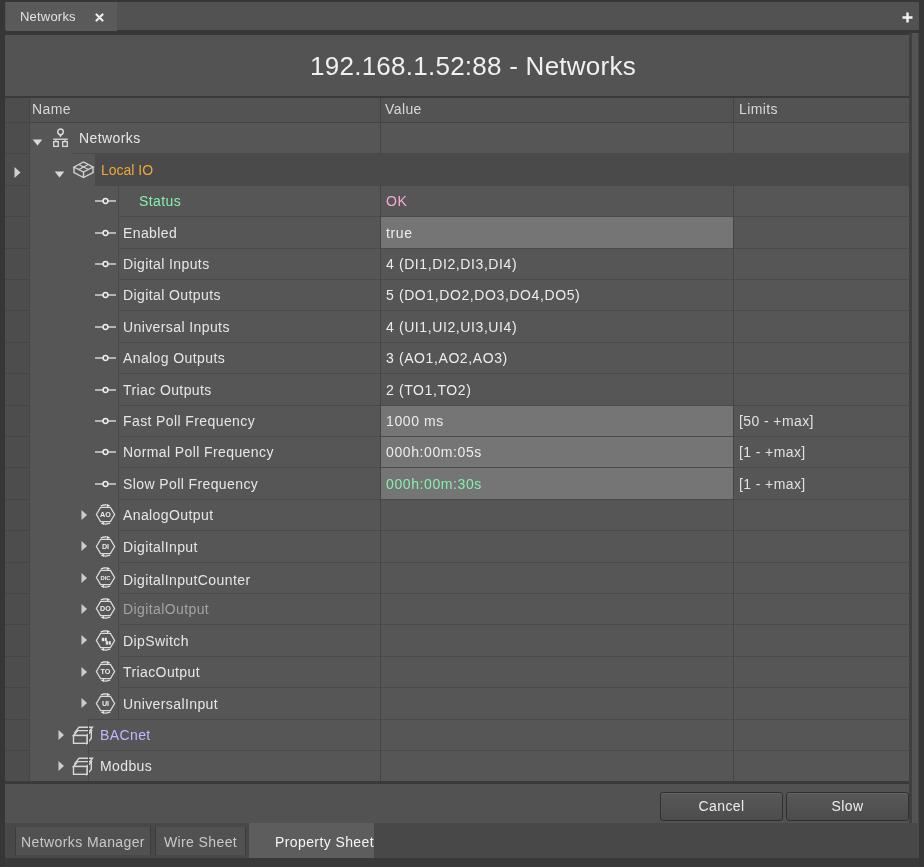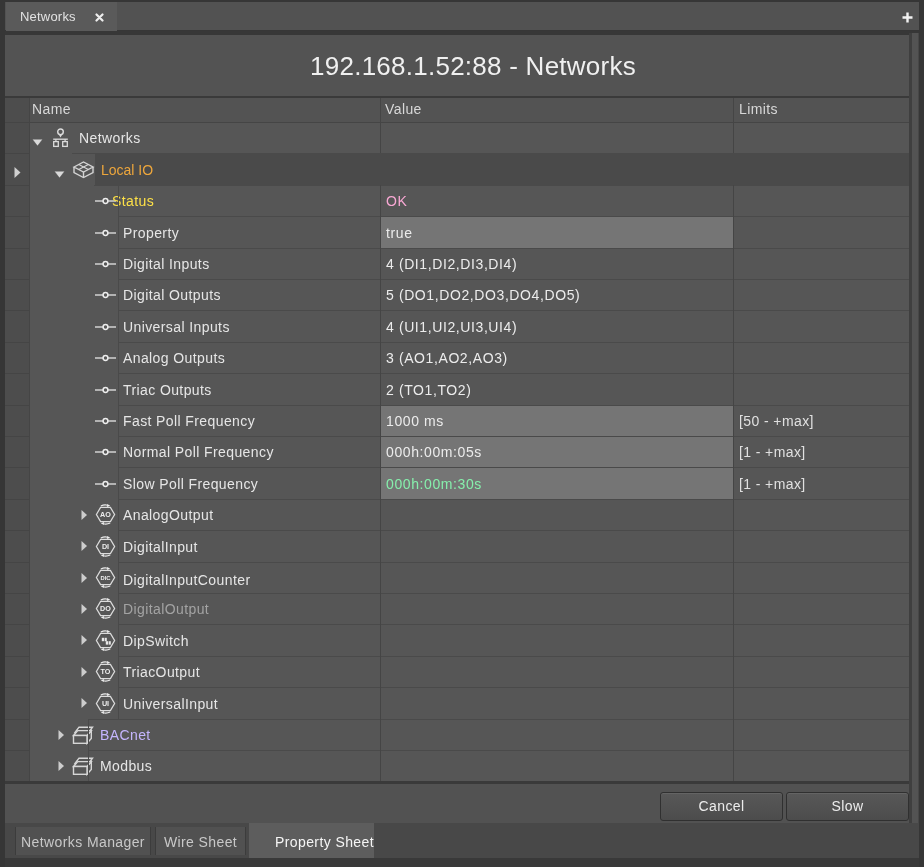--- a/index.html
+++ b/index.html
@@ -63,32 +63,32 @@
   </svg>
 <div class="t" style="left:101px;top:161.5px;line-height:17px;color:#eda63c;letter-spacing:0">Local IO</div>
 <div class="abs" style="left:94px;top:185px;width:286px;height:1px;background:#4a4a4a"></div>
 <div class="abs" style="left:5px;top:185px;width:24px;height:1px;background:#454545"></div>
 <div class="abs" style="left:381px;top:185px;width:352px;height:1px;background:#4a4a4a"></div>
 <div class="abs" style="left:734px;top:185px;width:175px;height:1px;background:#4a4a4a"></div>
 <svg class="abs" style="left:95px;top:197.0px" width="21" height="8" viewBox="0 0 21 8">
 <line x1="0" y1="4" x2="21" y2="4" stroke="#dcdcdc" stroke-width="1.4"></line>
 <circle cx="10.5" cy="4" r="2.4" fill="#565656" stroke="#ececec" stroke-width="1.5"></circle>
   </svg>
-<div class="t" style="left:112px;top:193.0px;line-height:17px;color:#fde047">Status</div>
+<div class="t" style="left:139px;top:193.0px;line-height:17px;color:#86efac">Status</div>
 <div class="t" style="left:386px;top:193.0px;line-height:17px;letter-spacing:0.6px;color:#f9a8d4">OK</div>
 <div class="abs" style="left:118px;top:216px;width:262px;height:1px;background:#4a4a4a"></div>
 <div class="abs" style="left:5px;top:216px;width:24px;height:1px;background:#454545"></div>
 <div class="abs" style="left:381px;top:216px;width:352px;height:1px;background:#4a4a4a"></div>
 <div class="abs" style="left:734px;top:216px;width:175px;height:1px;background:#4a4a4a"></div>
 <div class="abs" style="left:381px;top:217px;width:352px;height:31px;background:#757575"></div>
 <svg class="abs" style="left:95px;top:228.5px" width="21" height="8" viewBox="0 0 21 8">
 <line x1="0" y1="4" x2="21" y2="4" stroke="#dcdcdc" stroke-width="1.4"></line>
 <circle cx="10.5" cy="4" r="2.4" fill="#565656" stroke="#ececec" stroke-width="1.5"></circle>
   </svg>
-<div class="t" style="left:123px;top:224.5px;line-height:17px;color:#e6e6e6">Property</div>
+<div class="t" style="left:123px;top:224.5px;line-height:17px;color:#e6e6e6">Enabled</div>
 <div class="t" style="left:386px;top:224.5px;line-height:17px;letter-spacing:0.6px;color:#ececec">true</div>
 <div class="abs" style="left:118px;top:248px;width:262px;height:1px;background:#4a4a4a"></div>
 <div class="abs" style="left:5px;top:248px;width:24px;height:1px;background:#454545"></div>
 <div class="abs" style="left:381px;top:248px;width:352px;height:1px;background:#4a4a4a"></div>
 <div class="abs" style="left:734px;top:248px;width:175px;height:1px;background:#4a4a4a"></div>
 <svg class="abs" style="left:95px;top:260.0px" width="21" height="8" viewBox="0 0 21 8">
 <line x1="0" y1="4" x2="21" y2="4" stroke="#dcdcdc" stroke-width="1.4"></line>
 <circle cx="10.5" cy="4" r="2.4" fill="#565656" stroke="#ececec" stroke-width="1.5"></circle>
   </svg>
 <div class="t" style="left:123px;top:256.0px;line-height:17px;color:#e6e6e6">Digital Inputs</div>

